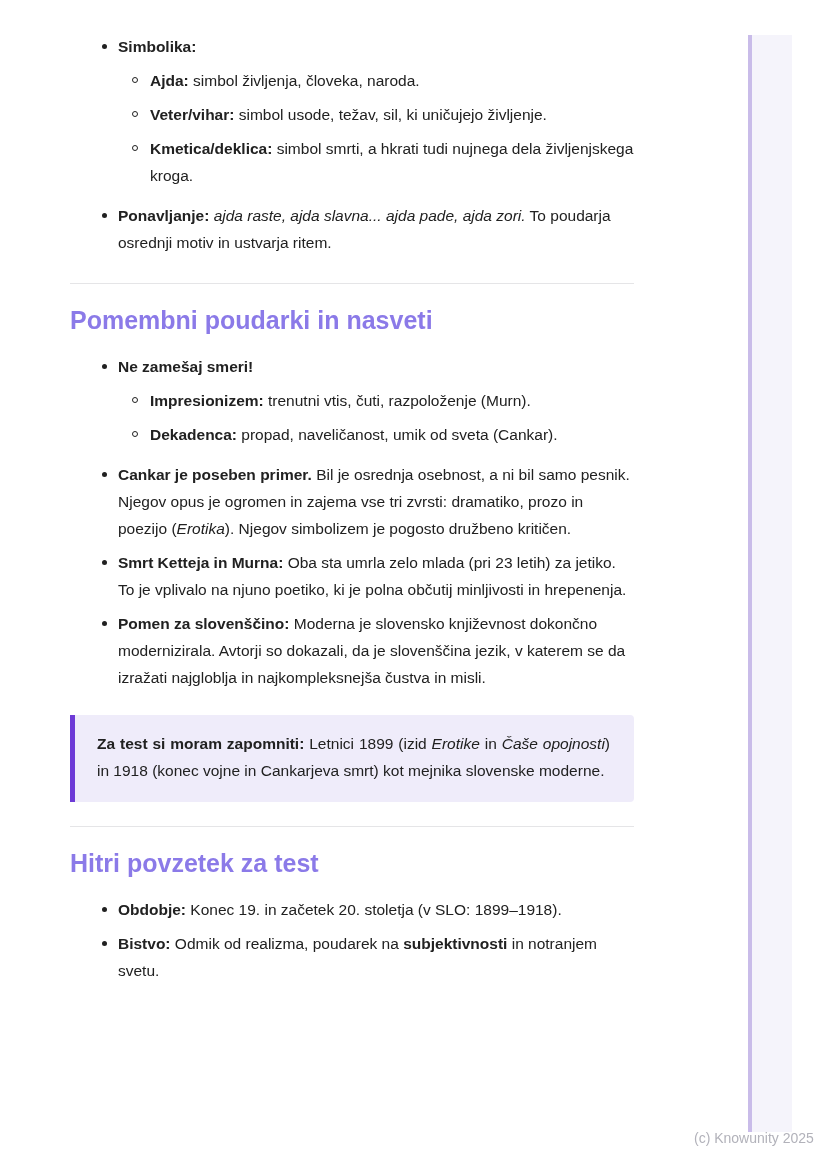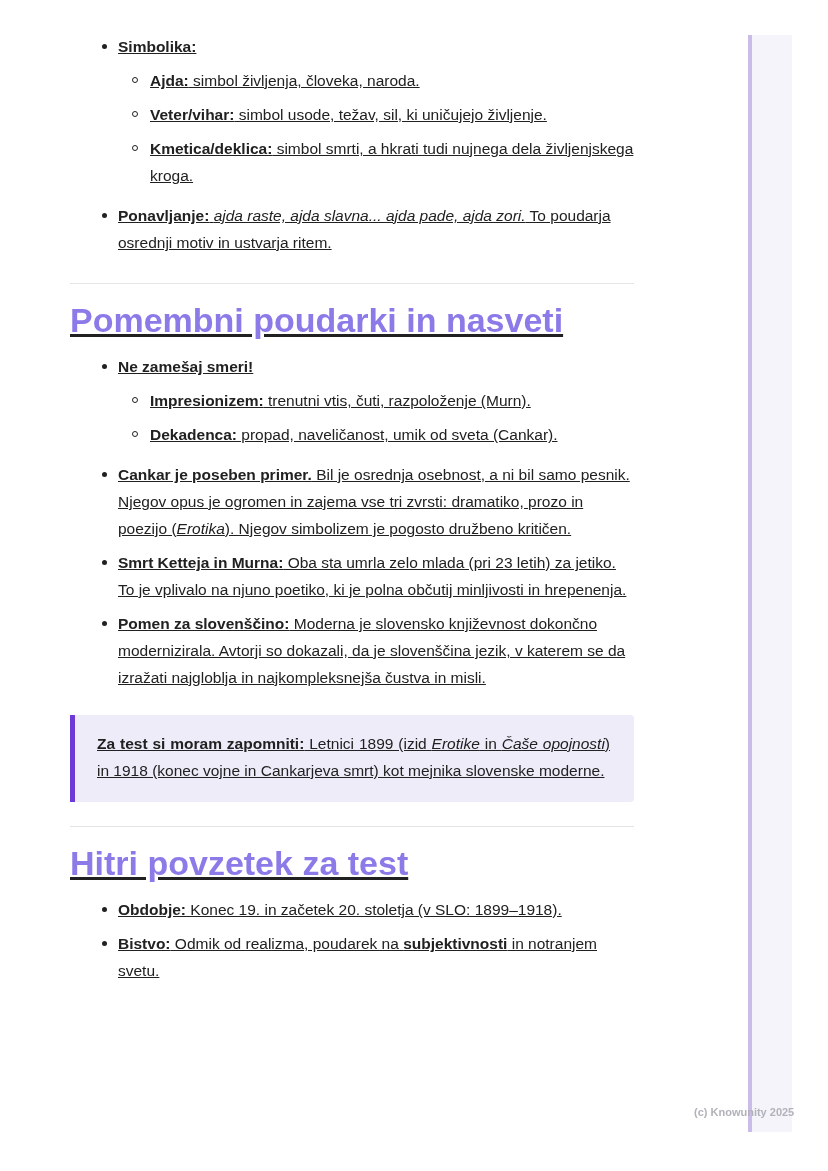--- a/index.html
+++ b/index.html
@@ -13,56 +13,55 @@
     --edge-border:#c9bce9;
   }
   html,body{margin:0;padding:0;}
   body{
     width:828px;height:1171px;position:relative;background:#ffffff;
     font-family:"Liberation Sans",sans-serif;color:var(--text);
     overflow:hidden;
   }
   .content{
     position:absolute;left:70px;top:0;width:564px;
-    font-size:15.5px;line-height:27px;padding-top:33px;text-decoration:underline;
+    font-size:15.5px;line-height:27px;padding-top:33px;
   }
   .li{position:relative;}
   .lvl1{padding-left:48px;margin:0 0 7px 0;}
   .lvl1::before{
     content:"";position:absolute;left:32px;top:11px;
     width:5px;height:5px;border-radius:50%;background:var(--text);
   }
   .lvl2{padding-left:80px;margin:0 0 7px 0;}
   .lvl2::before{
     content:"";position:absolute;left:62px;top:10px;
     width:6px;height:6px;border-radius:50%;
     border:1.4px solid var(--text);box-sizing:border-box;background:transparent;
   }
   .group-gap{height:6px;}
   .para{margin:14px 0 0 0;text-align:justify;}
   .divider{border:none;border-top:1px solid var(--divider);margin:27px 0 0 0;}
   .h2{
-    font-size:34px;font-weight:700;color:var(--accent);
+    font-size:25px;font-weight:700;color:var(--accent);
     line-height:30px;margin:21px 0 18px 0;
   }
   .callout{
     margin-top:24px;background:var(--callout-bg);
     border-left:5px solid var(--callout-border);
     border-radius:0 4px 4px 0;
     padding:15px 24px 18px 22px;text-align:justify;
   }
   .side-strip{
     position:absolute;left:748px;top:35px;width:40px;height:1097px;
     background:var(--edge-fill);border-left:4px solid var(--edge-border);
   }
   .watermark{
-    position:absolute;left:694px;top:1105px;width:110px;
-    font-size:11px;line-height:14px;color:var(--watermark);z-index:2;
+    position:absolute;left:694px;top:1131px;width:110px;
+    font-size:14px;line-height:14px;color:var(--watermark);z-index:2;
     white-space:nowrap;
-    font-weight:bold;
   }
 </style>
 </head>
 <body>
 
 <div class="content">
 
   <div class="li lvl1"><span style="font-weight: 700;">Simbolika:</span></div>
   <div class="li lvl2"><span style="font-weight: 700; text-align: right;">Ajda:</span><span> simbol življenja, človeka, naroda.</span></div>
   <div class="li lvl2"><span style="font-weight: 700;">Veter/vihar:</span><span> simbol usode, težav, sil, ki uničujejo življenje.</span></div>

